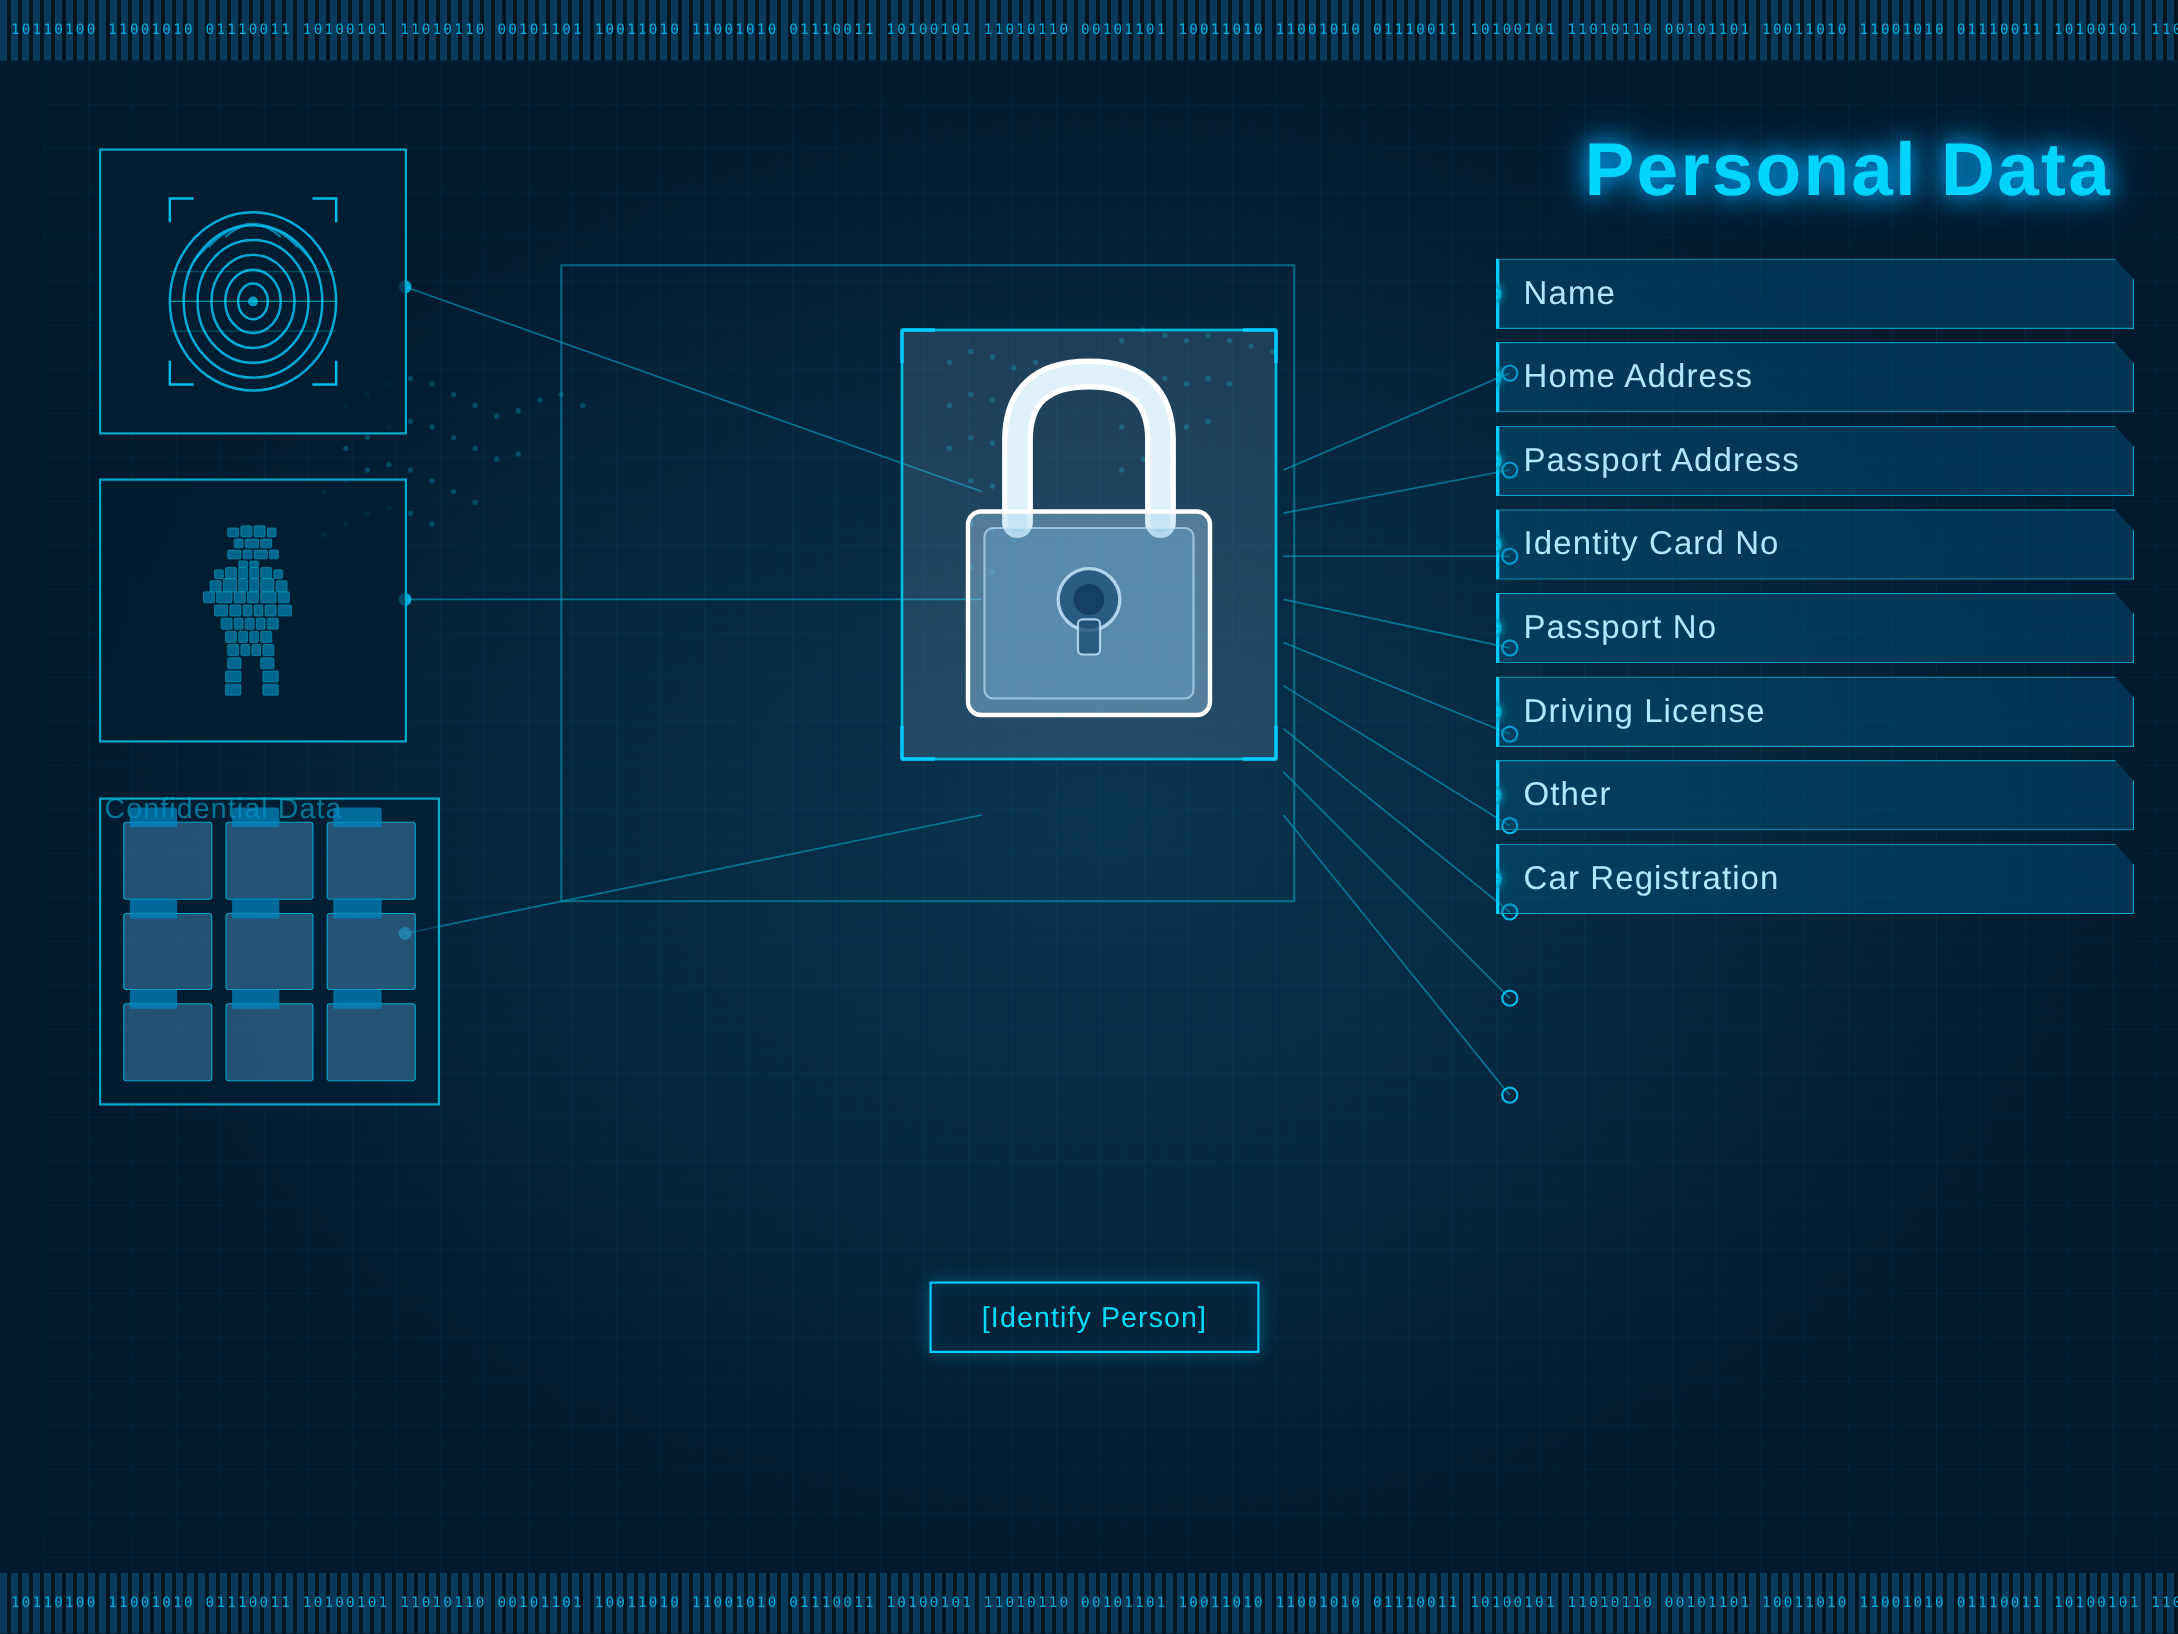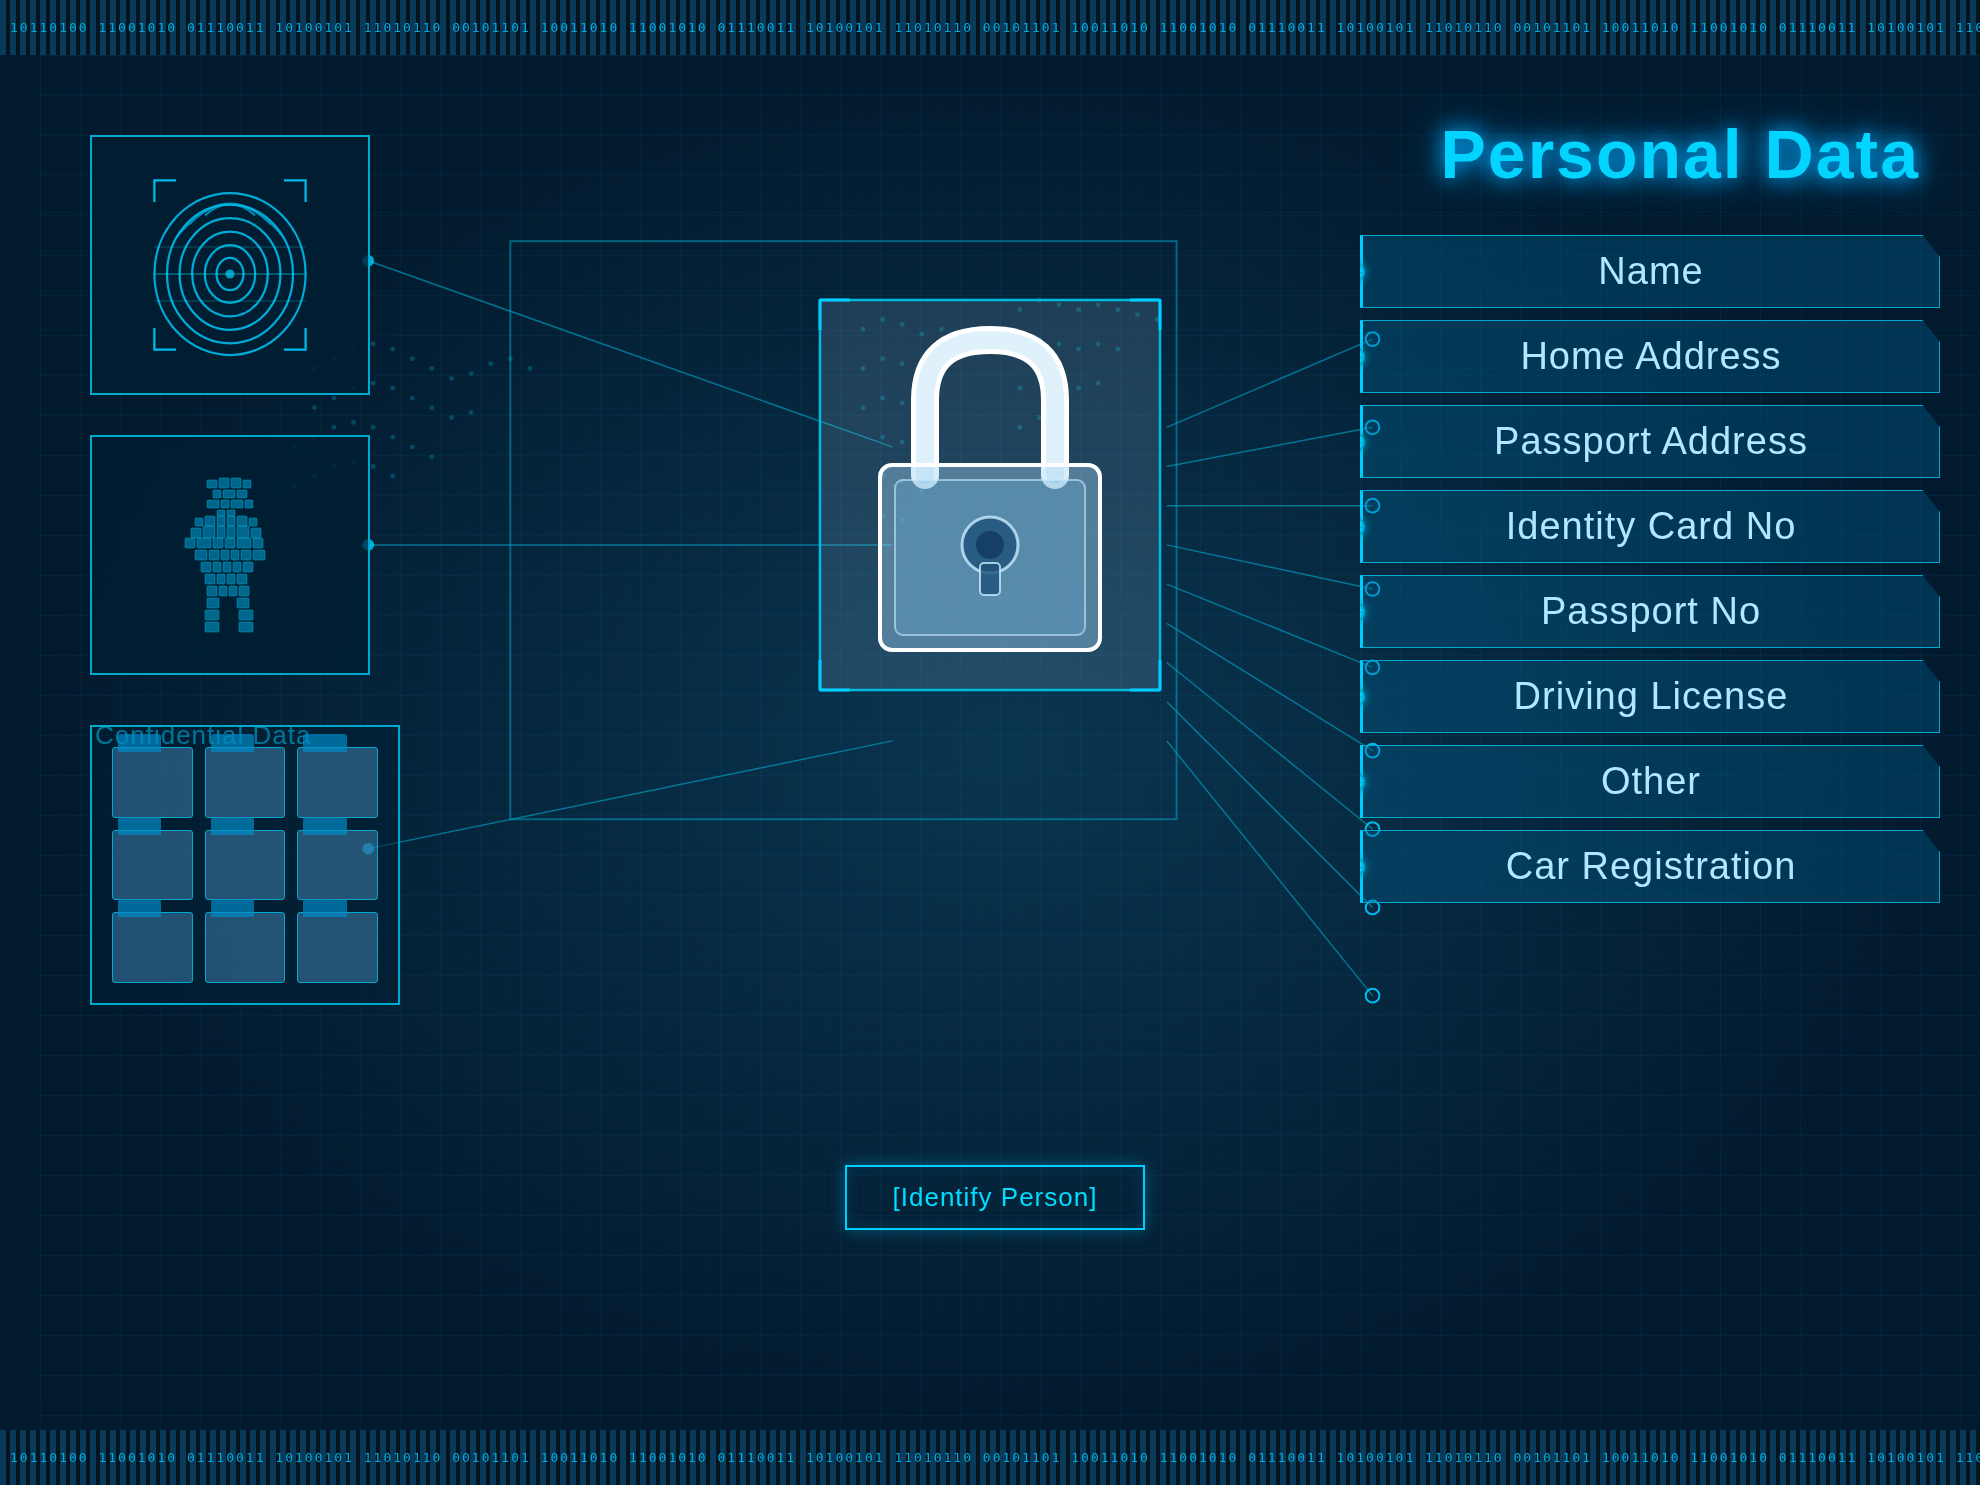--- a/index.html
+++ b/index.html
@@ -78,26 +78,25 @@
       display: flex;
       flex-direction: column;
       gap: 12px;
     }
 
     .data-item {
       background: rgba(0, 100, 150, 0.35);
       border: 1px solid #00aacc;
       border-left: 3px solid #00ccff;
       padding: 14px 22px;
-      font-size: 38px;
+      font-size: 30px;
       color: #b0e8ff;
       letter-spacing: 1px;
       position: relative;
       clip-path: polygon(0 0, 97% 0, 100% 30%, 100% 100%, 0 100%);
-      text-align: center;
     }
 
     .data-item::before {
       content: '';
       position: absolute;
       left: -18px;
       top: 50%;
       transform: translateY(-50%);
       width: 16px;
       height: 16px;

